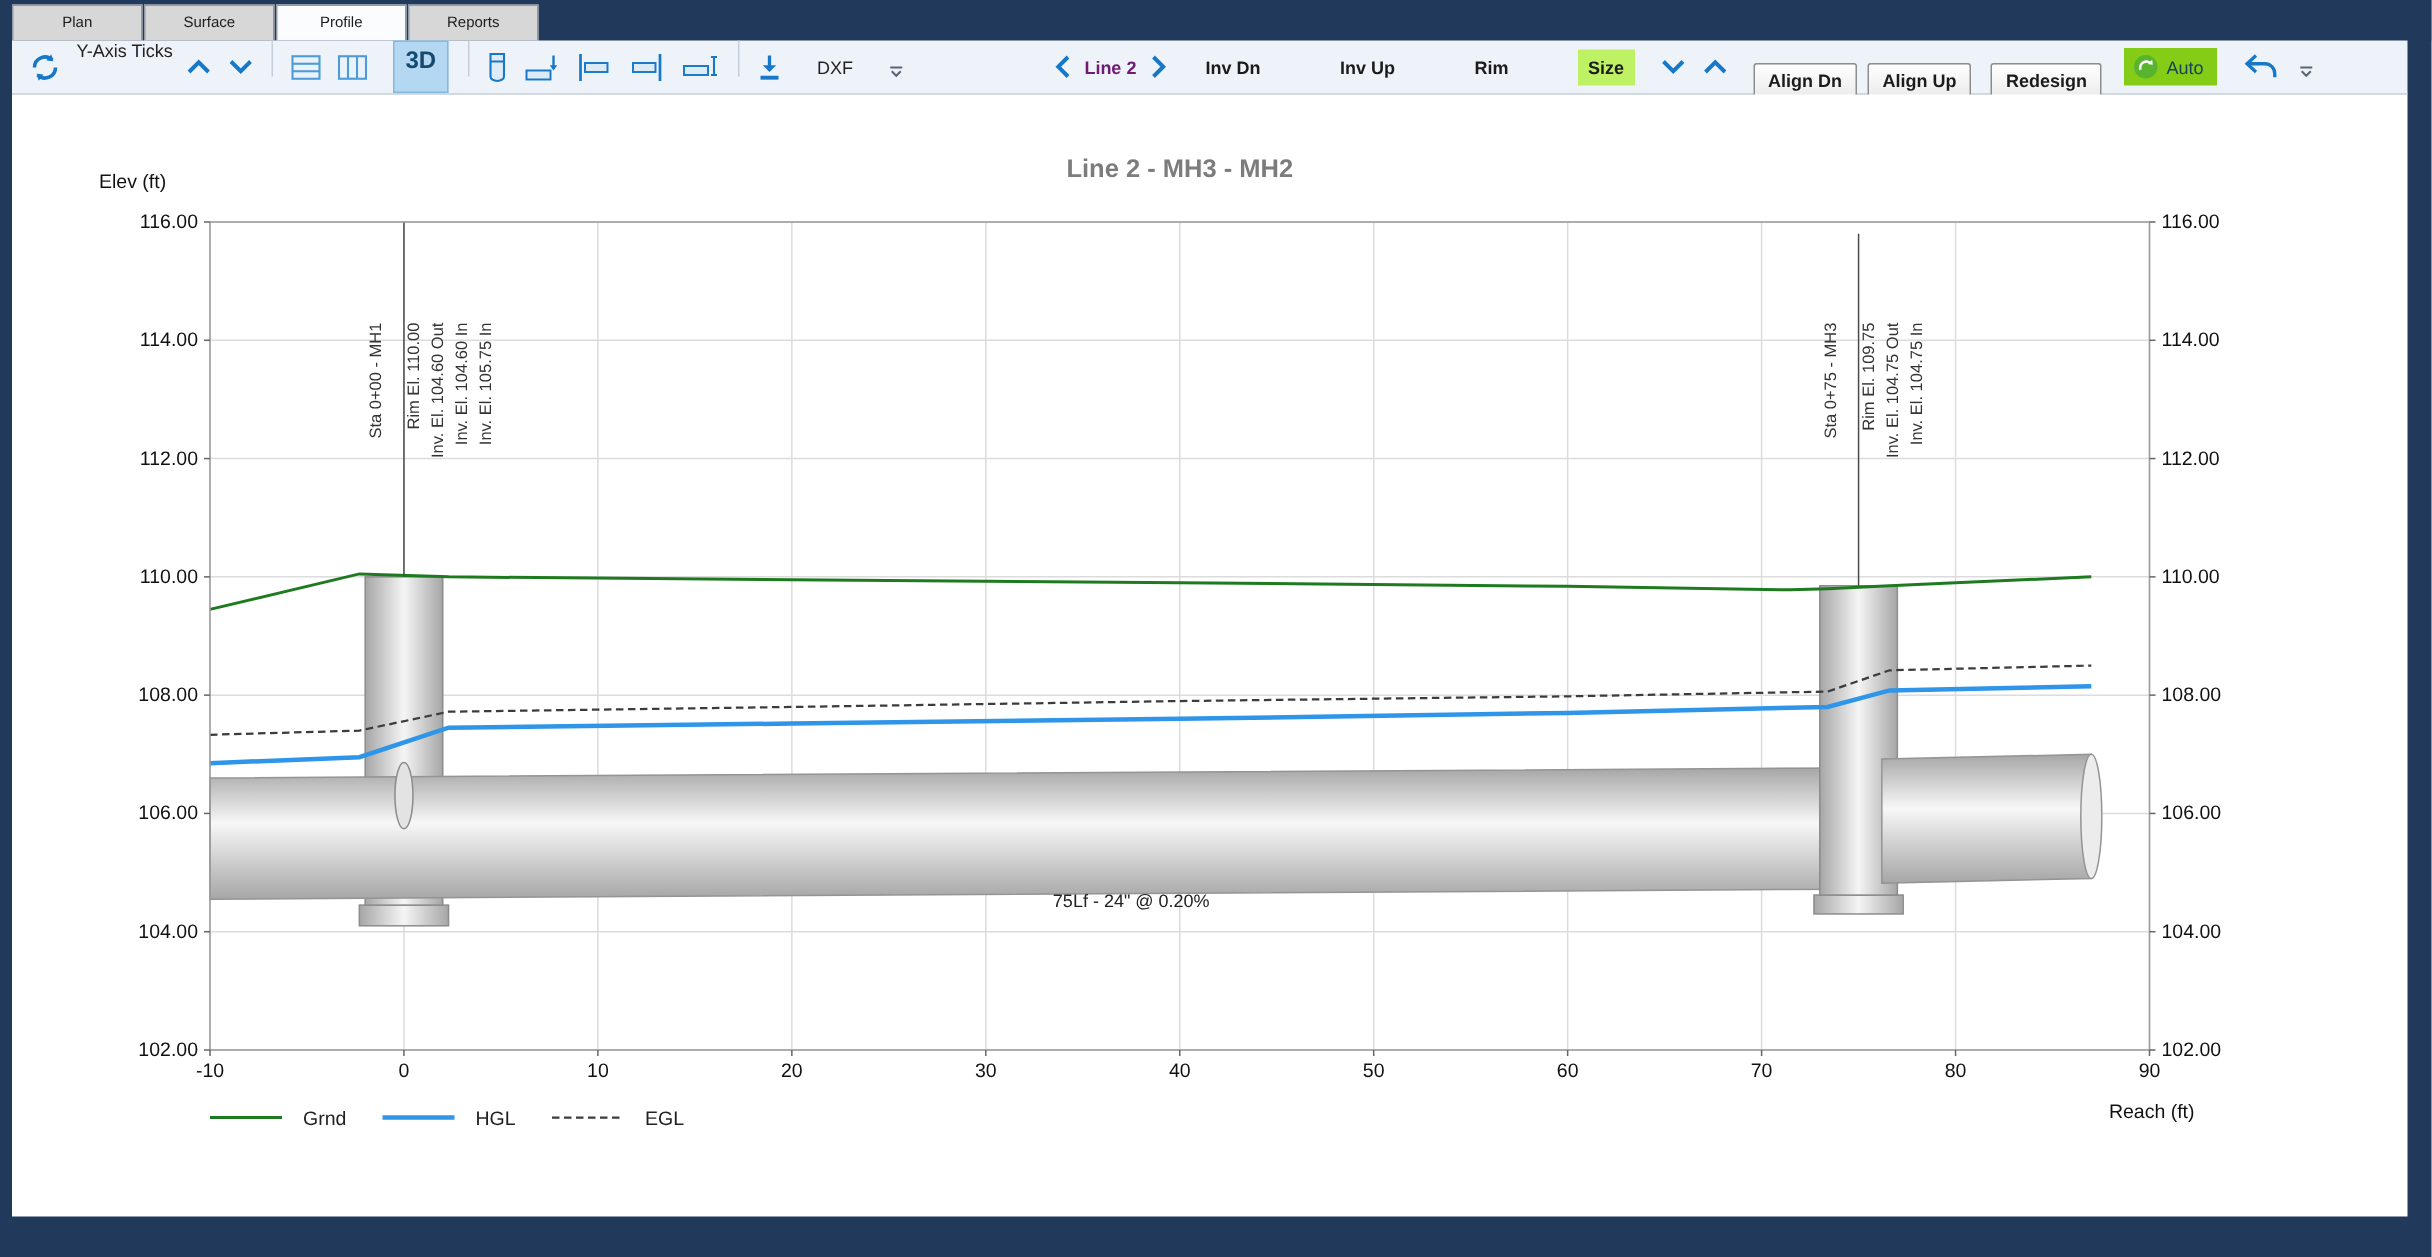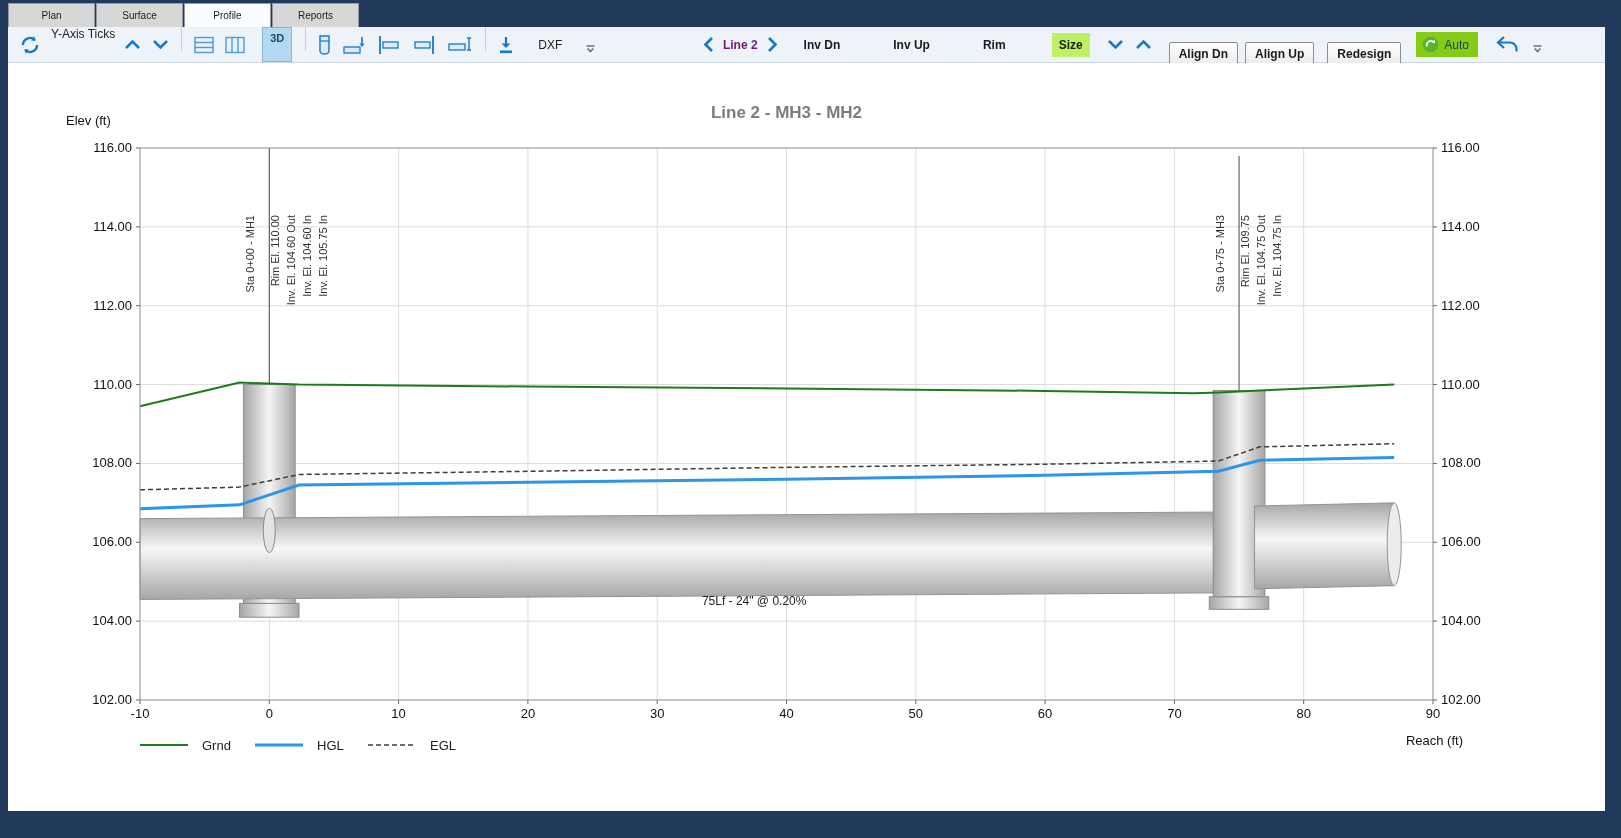--- a/index.html
+++ b/index.html
@@ -31,21 +31,21 @@
   .tb-toggle { font-size:12px; font-weight:700; color:#1b1b1b; padding:5px 7px; cursor:default; white-space:nowrap;margin-left:32px; }
   .tb-toggle.sel { background:#bef264; }
   .tb-btn {
     font-size:12px; font-weight:700; color:#1b1b1b;
     background:linear-gradient(#fefefe,#ebebeb);
     border:1px solid #8d8d8d; border-radius:2px; padding:4px 9px;
     font-family:"Liberation Sans", sans-serif; cursor:default; white-space:nowrap;margin-top:19px;
   }
   .icon-btn { display:flex; align-items:center; justify-content:center; padding:2px; cursor:default; }
   .btn-3d {
-    font-size:11px; font-weight:700; color:#15496e; background:#b5d8f2;
+    font-size:16px; font-weight:700; color:#15496e; background:#b5d8f2;
     border:1px solid #85b8dd; padding:4px 7px; cursor:default;
   }
   .auto-chip {
     display:flex; align-items:center; gap:5px; background:#84cc16;
     border-radius:0; padding:4px 9px 4px 6px; font-size:12px; color:#16425f; cursor:default;
   }
   .right-group { margin-left:auto; display:flex; align-items:center; gap:7px; margin-right:54px; }
   .overflow-marker { align-self:flex-end; margin-bottom:4px; }
   .chart-wrap {
     position:absolute; left:8px; top:63px; width:1597px; height:748px;

